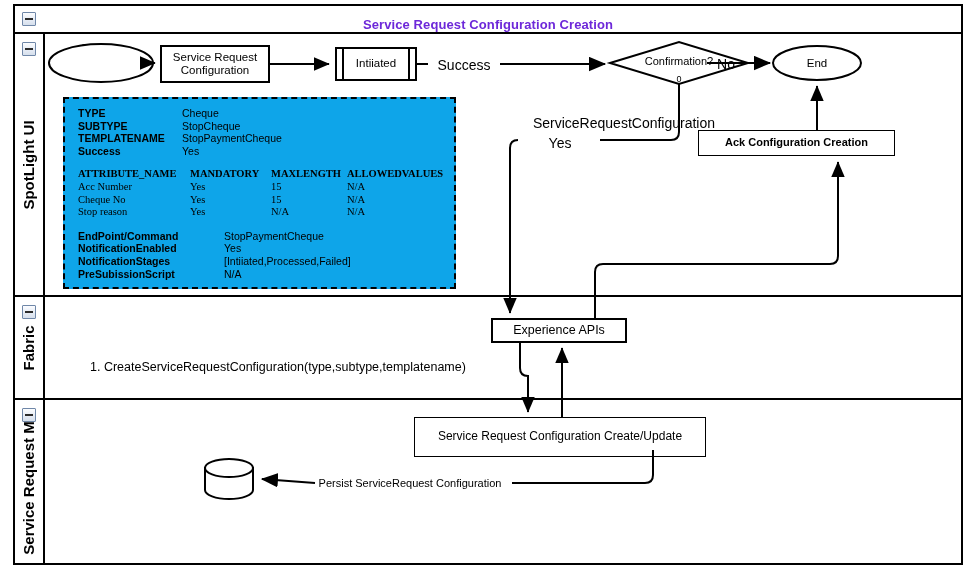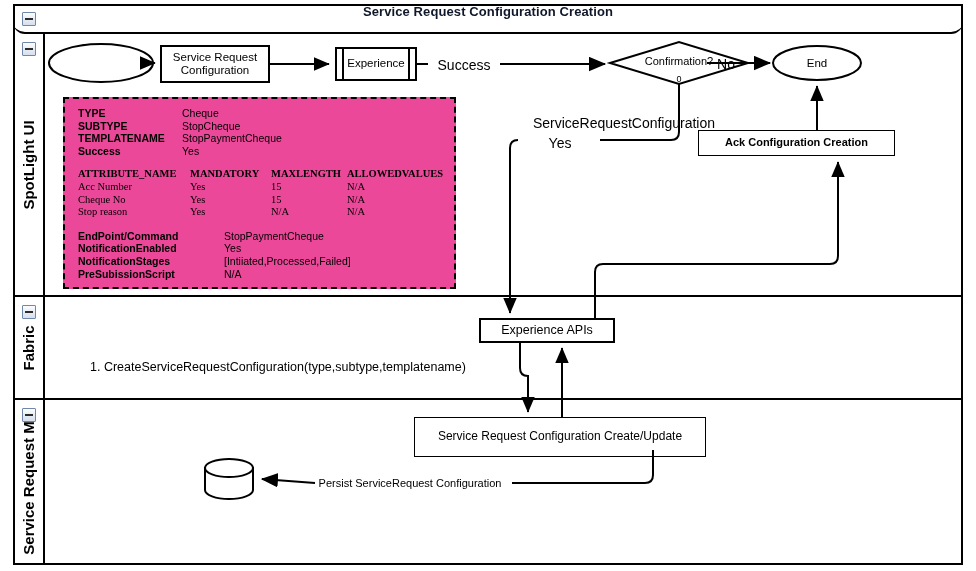--- a/index.html
+++ b/index.html
@@ -20,24 +20,23 @@
     box-sizing:border-box;
     background:#fff;
   }
   
   .title-bar{
     position:absolute;
     left:13px;top:4px;
     width:950px;height:30px;
     border-bottom:2px solid #000;
     box-sizing:border-box;
-    display:flex;align-items:flex-start;justify-content:center;
-    font-size:13px;font-weight:bold;color:#0f172a;
+    display:flex;align-items:flex-end;justify-content:center;
+    font-size:13px;font-weight:bold;color:#6d28d9;
     letter-spacing:.1px;
-    border-radius:12px;
   }
   
   .collapse{
     position:absolute;
     width:14px;height:14px;
     border:1px solid #6f87a8;
     background:linear-gradient(#fcfdff 0%,#e6ecf5 55%,#d6dfec 100%);
     box-sizing:border-box;
     border-radius:1px;
   }
@@ -84,21 +83,21 @@
     font-family:"Liberation Sans",sans-serif;
     fill:#000;
   }
   
   .data-panel{
     position:absolute;
     left:63px;top:97px;
     width:393px;height:192px;
     border:2px dashed #000;
     box-sizing:border-box;
-    background:#ec4899;
+    background:#0ea5e9;
   }
   .dp-inner{position:absolute;left:13px;top:8px;font-size:10.5px;color:#000;line-height:12.6px;}
   .dp-row{display:flex;}
   .kv-k{font-weight:bold;width:104px;}
   .kv-v{font-weight:normal;}
   .gap{height:11px;}
   .tbl{border-collapse:collapse;font-family:Liberation Serif, serif;}
   .tbl td{font-size:10.5px;padding:0;line-height:12.6px;white-space:nowrap;}
   .tbl td.c0{width:112px;}
   .tbl td.c1{width:81px;}
@@ -115,21 +114,21 @@
     text-align:center;
     font-size:11.5px;color:#000;line-height:13.5px;
   }
   .node.thin{border-width:1.6px;}
   #n-srconfig{left:160px;top:45px;width:110px;height:38px;}
   #n-validation{left:335px;top:47px;width:82px;height:34px;}
   #n-validation .bar{position:absolute;top:0;bottom:0;width:0;border-left:2px solid #000;}
   #n-validation .bar.l{left:5px;}
   #n-validation .bar.r{right:5px;}
   #n-ack{left:698px;top:130px;width:197px;height:26px;font-size:11px;font-weight:bold;}
-  #n-expapi{left:479px;top:318px;width:136px;height:25px;font-size:12.5px;}
+  #n-expapi{left:491px;top:318px;width:136px;height:25px;font-size:12.5px;}
   #n-srcreate{left:414px;top:417px;width:292px;height:40px;font-size:12px;}
   .fabric-step{
     position:absolute;left:90px;top:360px;
     font-size:12.5px;color:#000;white-space:nowrap;
   }
   .ellipse-label{
     position:absolute;
     text-align:center;
     font-size:11.5px;line-height:13px;color:#000;
     white-space:nowrap;
@@ -245,21 +244,21 @@
   <div class="node" id="n-srconfig">
     <div>
       <span>Service Request</span><br>
       <span>Configuration</span>
     </div>
   </div>
 
   <div class="node" id="n-validation">
     <span class="bar l"></span>
     <span class="bar r"></span>
-    <span>Experience</span>
+    <span>Intiiated</span>
   </div>
 
   <div class="node thin" id="n-ack">
     <span>Ack Configuration Creation</span>
   </div>
 
   <div class="node" id="n-expapi">
     <span>Experience APIs</span>
   </div>
 

